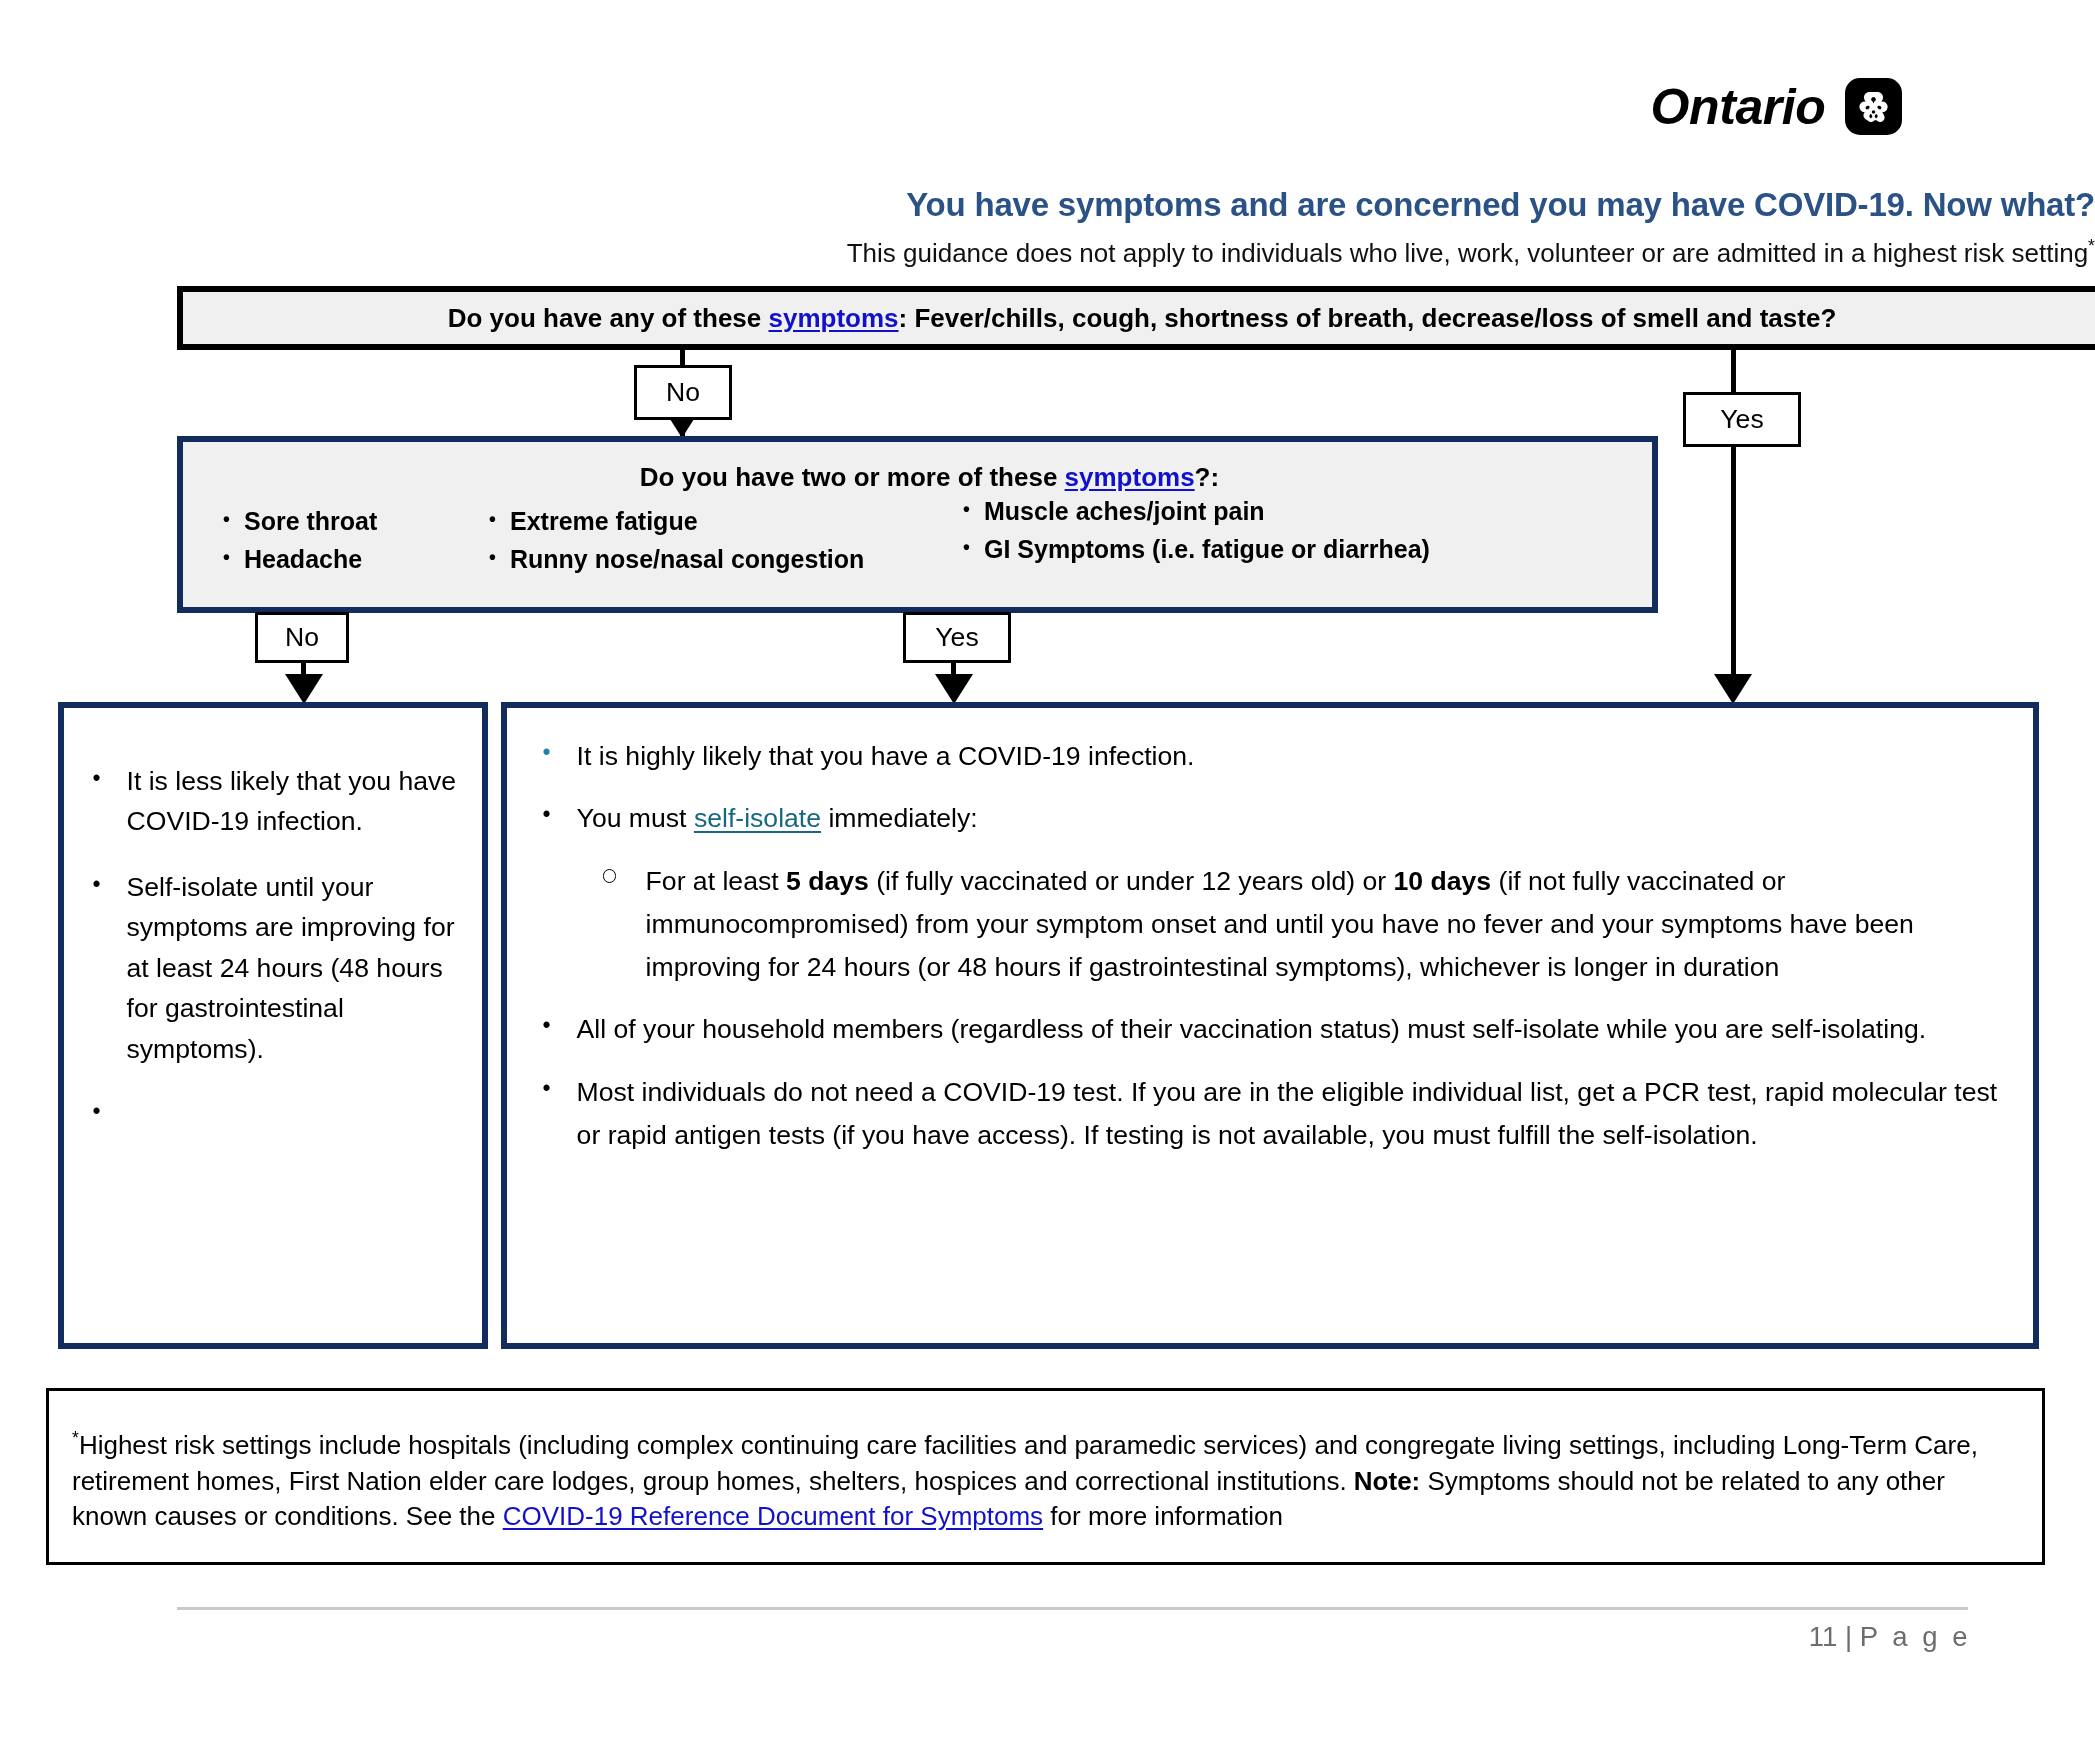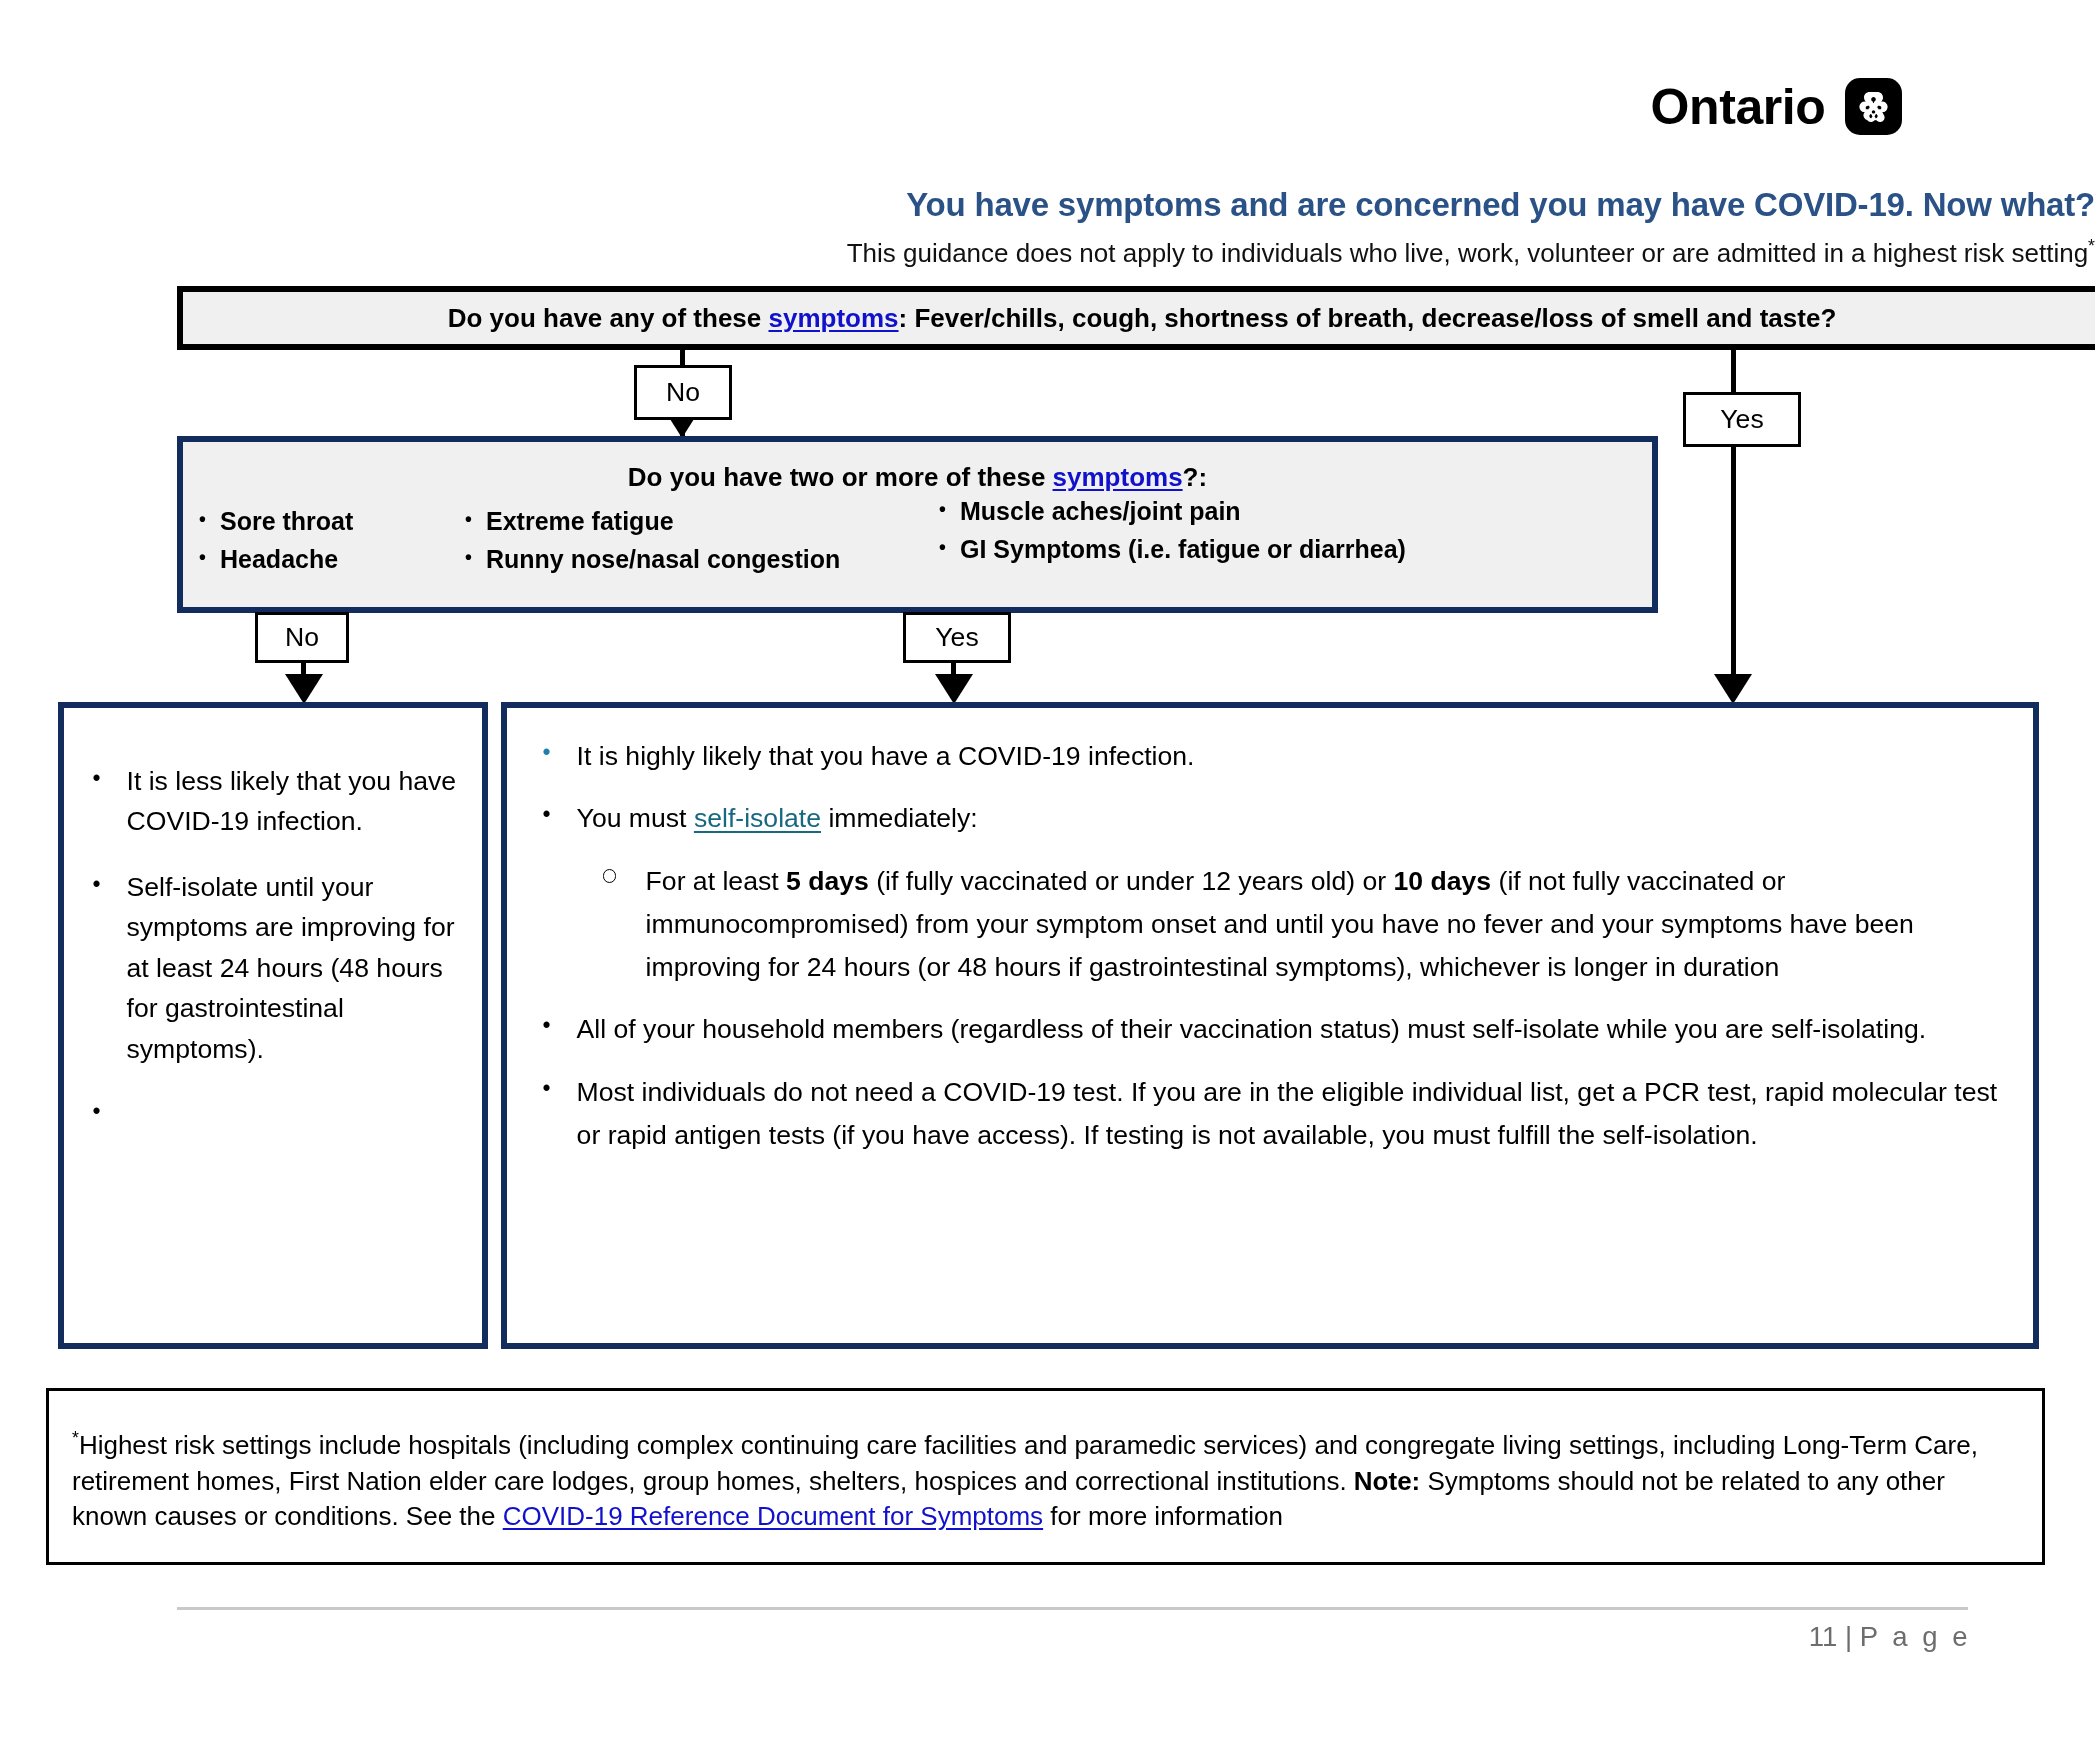--- a/index.html
+++ b/index.html
@@ -24,20 +24,21 @@
     display: flex;
     align-items: center;
     gap: 19.5px;
   }
   .brand-word {
     font-size: 50px;
     font-weight: 700;
     letter-spacing: -0.4px;
     line-height: 1;
     color: #000;
+    font-style: italic;
   }
   .brand-mark {
     width: 57px;
     height: 57px;
     border-radius: 15px;
     background: #000;
     display: flex;
     align-items: center;
     justify-content: center;
   }
@@ -91,20 +92,21 @@
 
   .q2-box {
     position: absolute;
     left: 177px;
     top: 436px;
     width: 1481px;
     height: 177px;
     box-sizing: border-box;
     border: 6.2px solid #122c5e;
     background: #f0f0f0;
+    padding-left: 24px;
   }
   .q2-head {
     text-align: center;
     font-size: 26px;
     font-weight: 700;
     margin-top: 19.5px;
   }
   .q2-cols {
     display: flex;
     margin-top: 14px;

